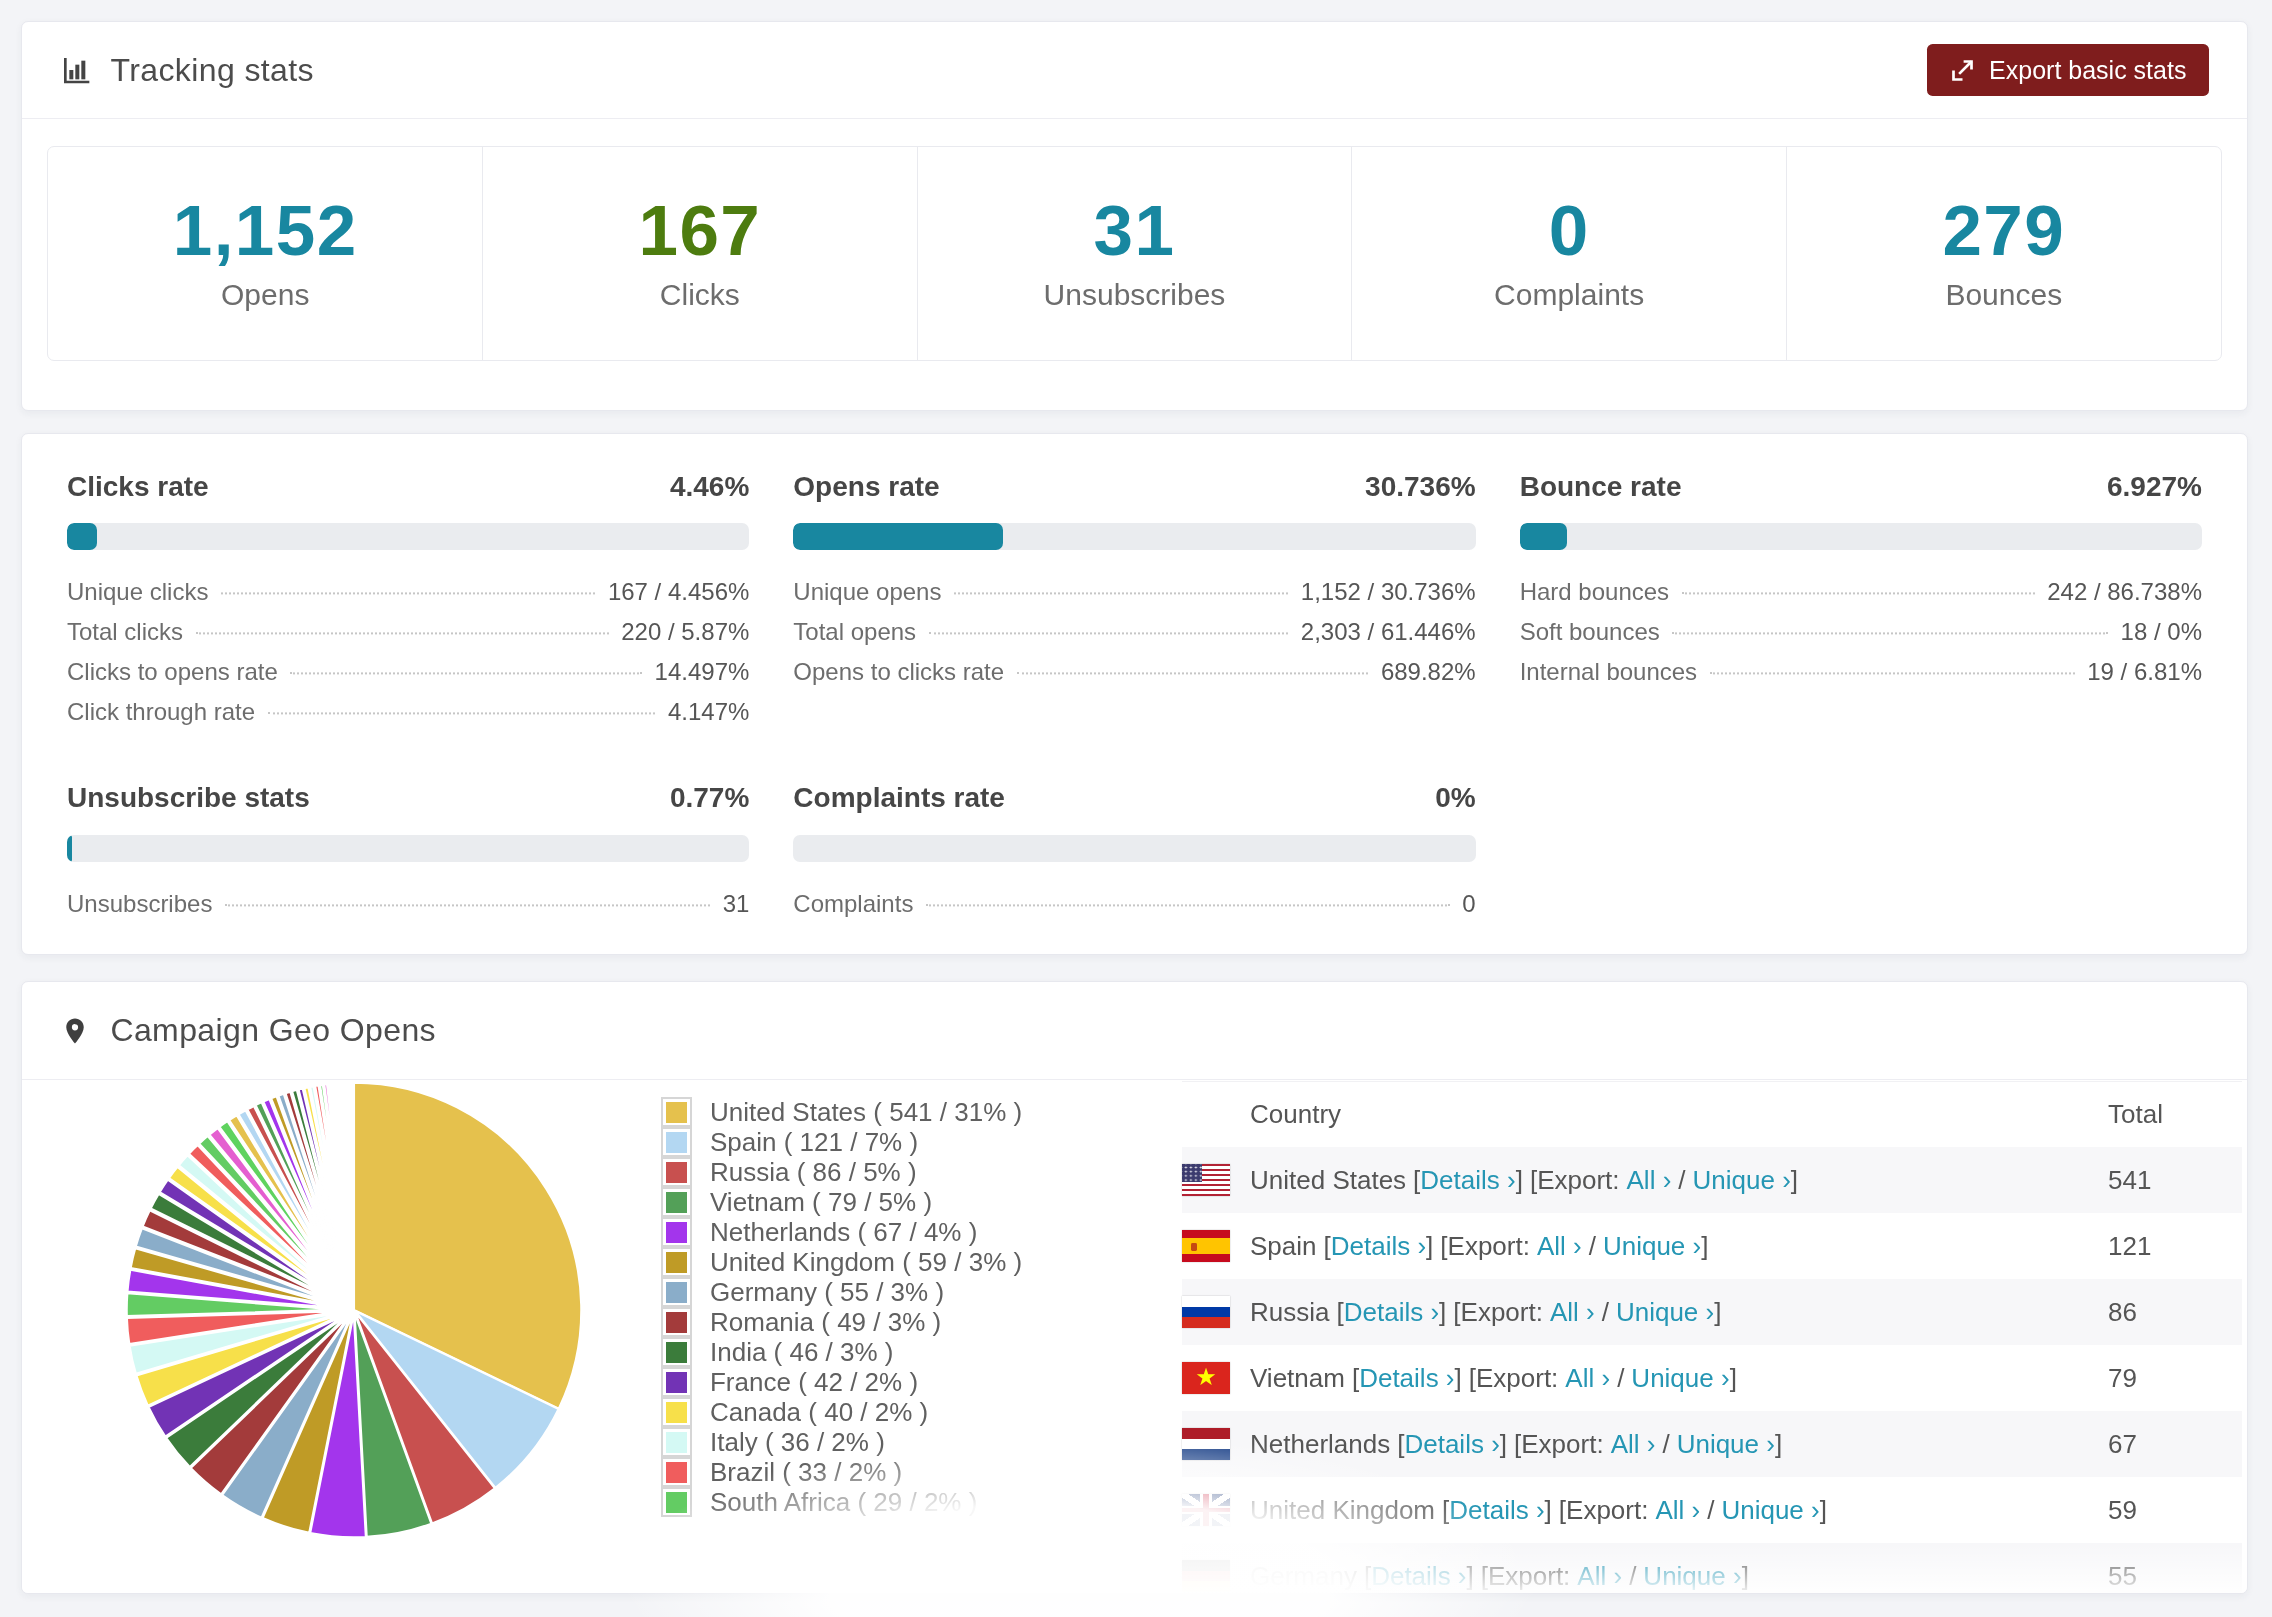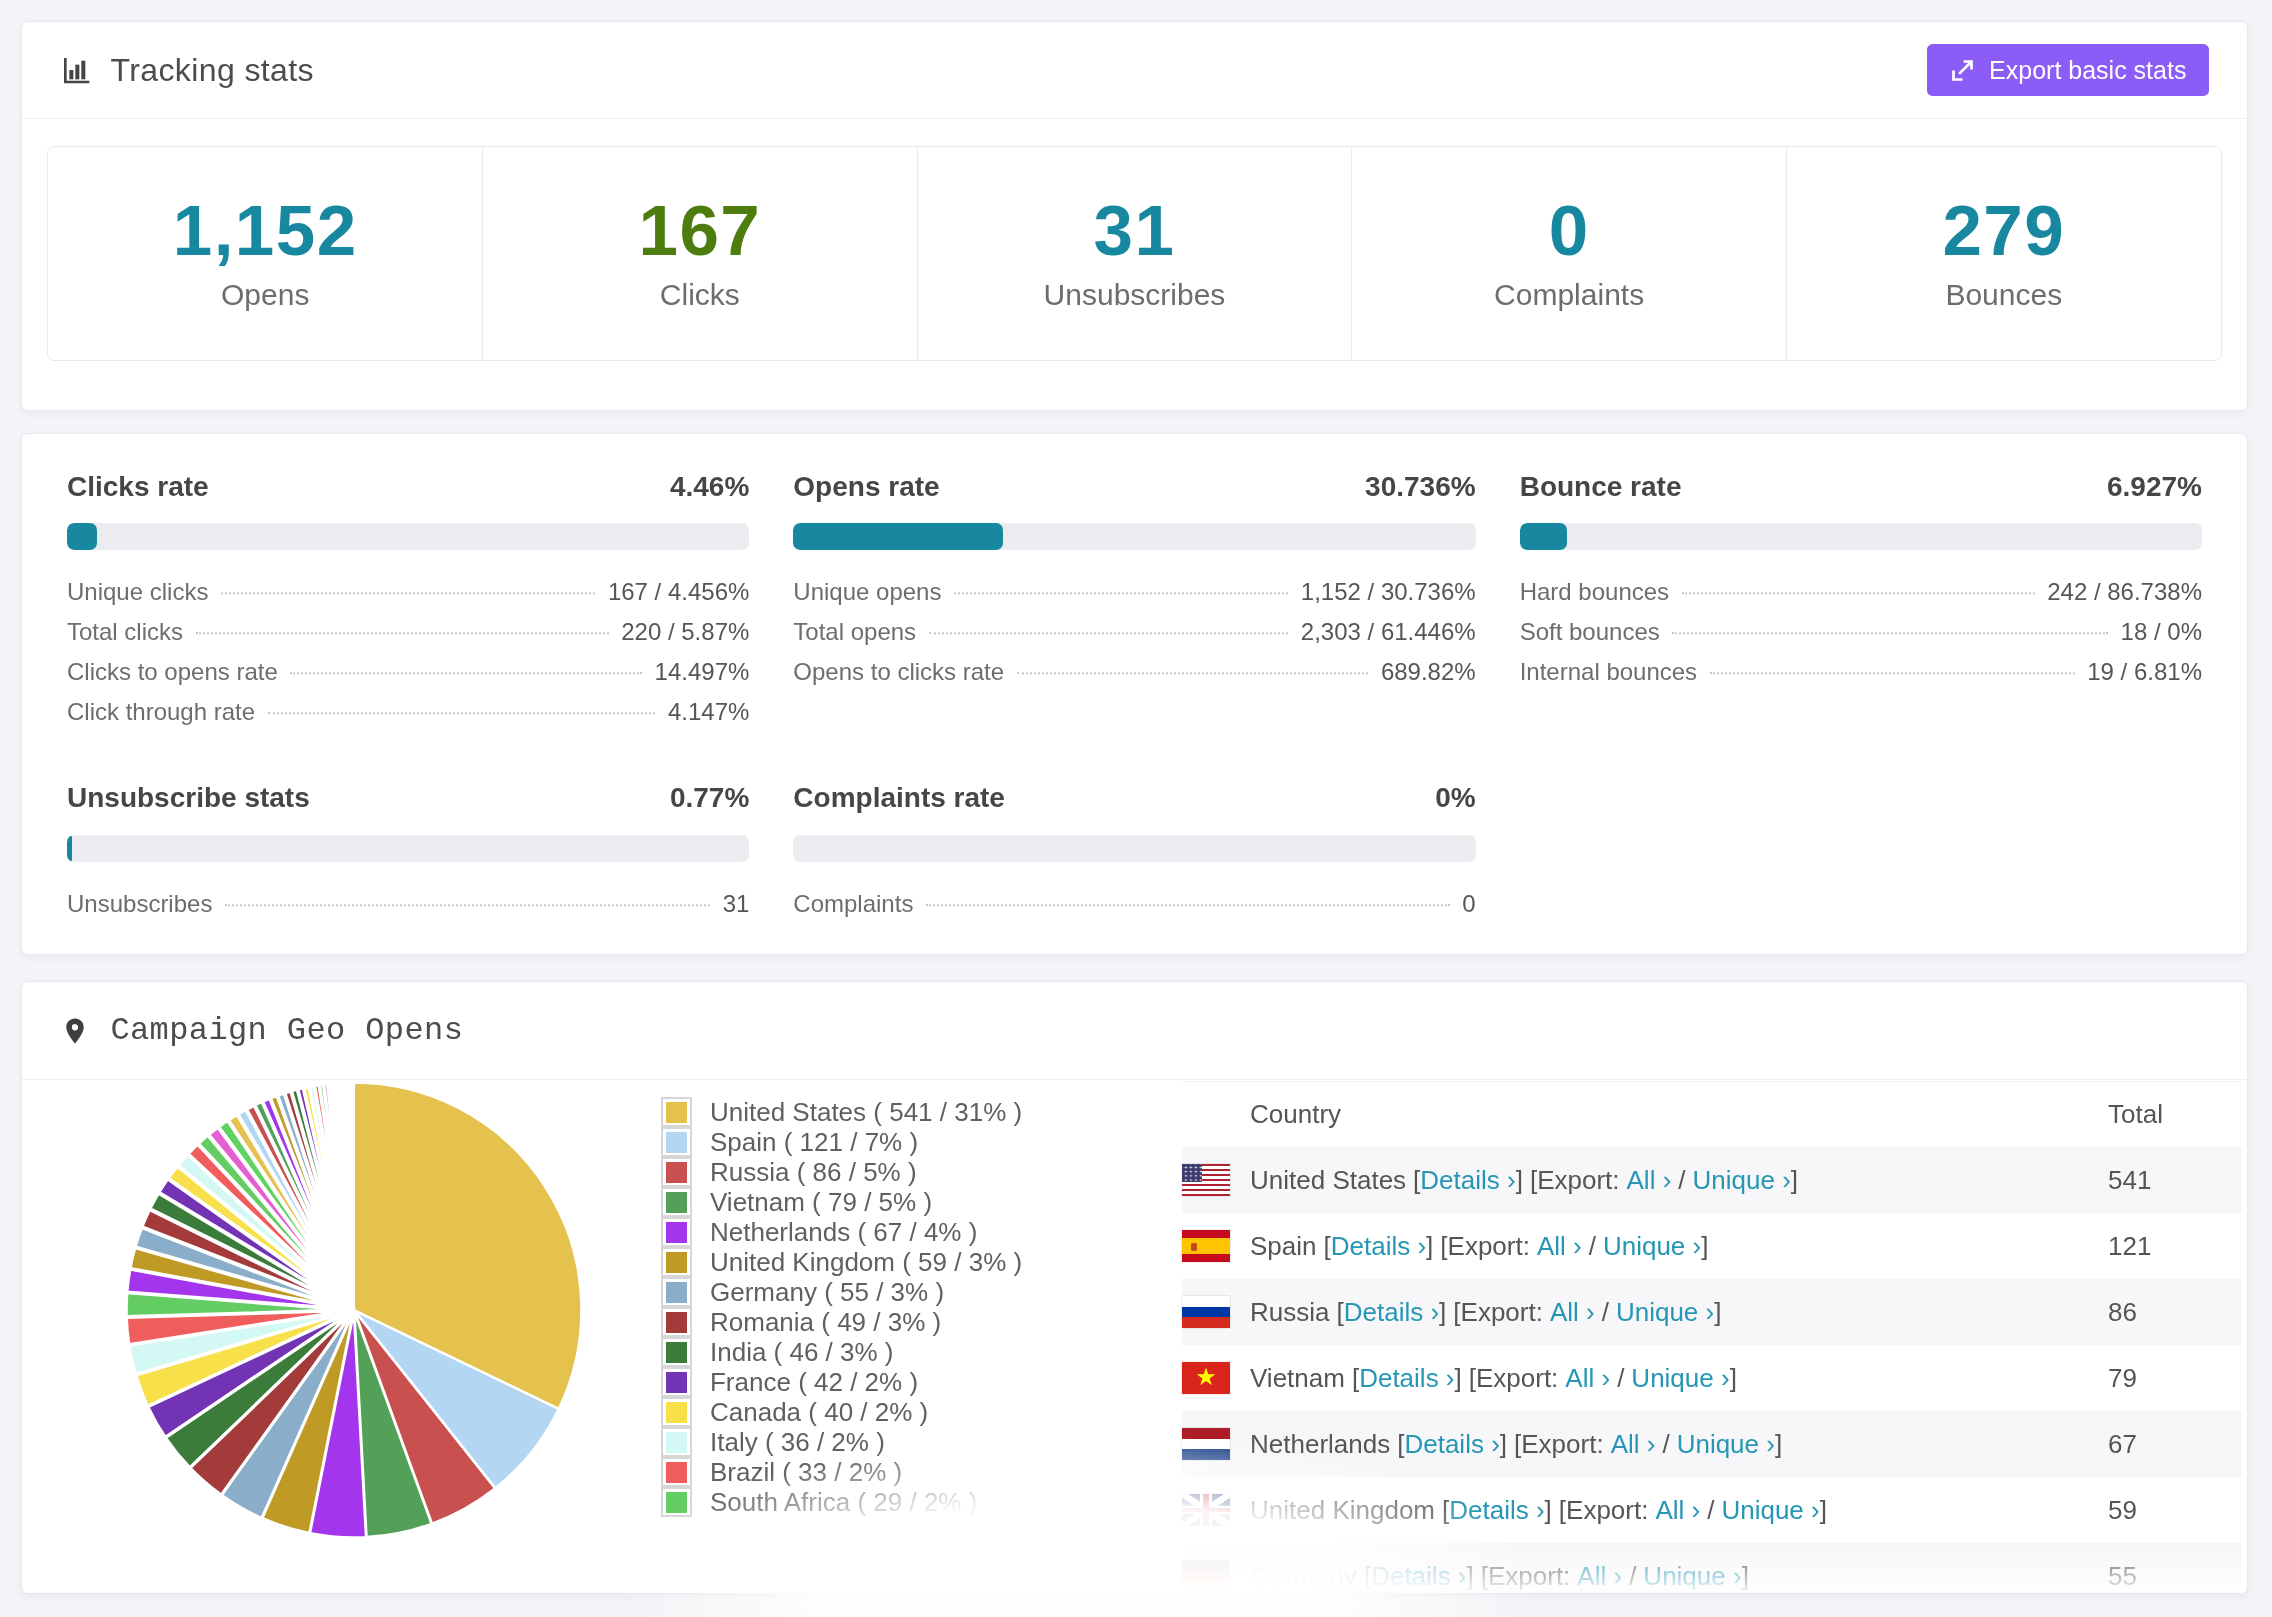--- a/index.html
+++ b/index.html
@@ -100,21 +100,21 @@
   <div class="card-header">
     <span class="hdr-icon">
       <svg viewBox="0 0 24 24" width="32" height="32">
           <path d="M4 3v18h18" fill="none" stroke="#444" stroke-width="2"></path>
           <rect x="7" y="12" width="3" height="7" fill="#444"></rect>
           <rect x="11.5" y="8" width="3" height="11" fill="#444"></rect>
           <rect x="16" y="5" width="3" height="14" fill="#444"></rect>
         </svg>
     </span>
     <span class="card-title">Tracking stats</span>
-    <button class="export-btn" style="background: #8b5cf6;">
+    <button class="export-btn" style="background: #7f1d1d;">
       <svg viewBox="0 0 24 24" fill="none" stroke="#fff" stroke-width="2.4">
           <path d="M4 12v8h8"></path>
           <path d="M9 15L20 4"></path>
           <path d="M13 4h7v7"></path>
         </svg>
       <span>Export basic stats</span>
     </button>
   </div>
   <div class="stats-wrap">
     <div class="stat-box">
@@ -260,21 +260,21 @@
             <span class="leader"></span>
             <span class="rate-val">0</span>
           </div>
       </div>
     </div>
 
   </div>
 </div>
 
 <div class="card" id="card-geo" style="left:21px;top:981px;width:2227px;height:613px;overflow:hidden;">
-  <div class="card-header" style="height:97px;font-family:Liberation Mono, monospace;">
+  <div class="card-header" style="height:97px;">
     <span class="hdr-icon">
       <svg viewBox="0 0 24 24" width="30" height="30">
           <path d="M12 2C8.13 2 5 5.13 5 9c0 5.25 7 13 7 13s7-7.75 7-13c0-3.87-3.13-7-7-7zm0 9.5A2.5 2.5 0 1 1 12 6.5a2.5 2.5 0 0 1 0 5z" fill="#3f3f3f"></path>
         </svg>
     </span>
     <span class="card-title">Campaign Geo Opens</span>
   </div>
 
   <div class="pie-wrap">
     <svg id="geo-pie" width="480" height="480" viewBox="0 0 680 680">

